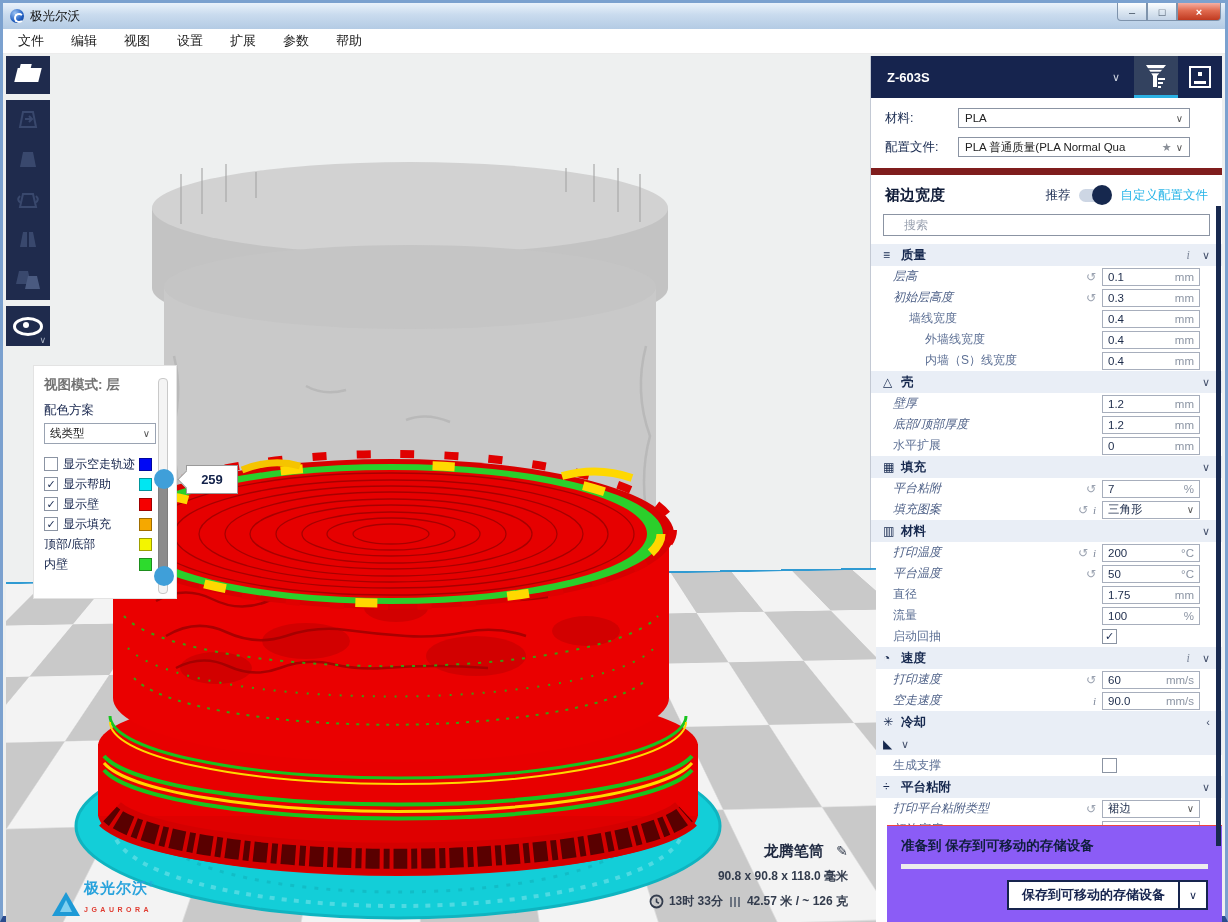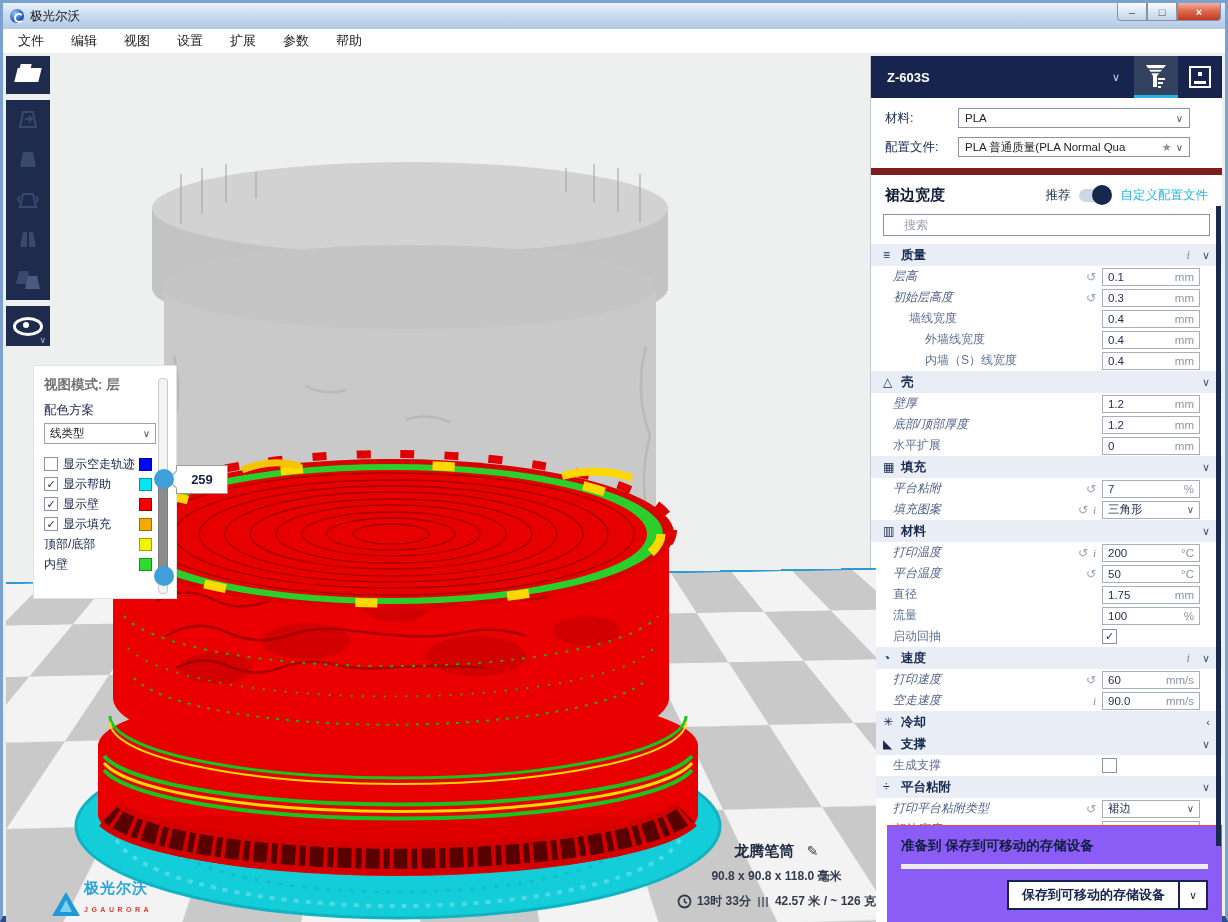--- a/index.html
+++ b/index.html
@@ -49,30 +49,30 @@
   .lcb{width:14px;height:14px;border:1px solid #8b94a3;box-sizing:border-box;margin-right:5px;font-size:11px;line-height:12px;text-align:center;color:#16284e;background:#fff;flex:none;}
   .lsp{width:0px;flex:none;}
   .llab{font-size:12px;color:#13224a;flex:1;white-space:nowrap;}
   .lsw{width:13px;height:13px;flex:none;border:1px solid rgba(0,0,0,.35);box-sizing:border-box;margin-right:14px;}
   
   .slider-track{position:absolute;right:8px;top:12px;width:8px;height:214px;background:#f4f4f4;border:1px solid #c9c9c9;border-radius:4px;}
   .slider-fill{position:absolute;right:8px;top:113px;width:8px;height:100px;background:#8c8c8c;border:1px solid #7e7e7e;border-radius:4px;}
   .shandle{position:absolute;right:2px;width:20px;height:20px;border-radius:50%;background:#3f9fd9;z-index:2;}
   .sh-top{top:103px;}
   .sh-bot{top:200px;}
-  .callout{position:absolute;left:142px;top:99px;width:50px;height:27px;background:#fff;border:1px solid #9a9a9a;display:flex;align-items:center;justify-content:center;font-size:13px;font-weight:bold;color:#13224a;}
+  .callout{position:absolute;left:152px;top:99px;width:50px;height:27px;background:#fff;border:1px solid #9a9a9a;display:flex;align-items:center;justify-content:center;font-size:13px;font-weight:bold;color:#13224a;}
   .callout::before{content:'';position:absolute;left:-7px;top:7px;width:12px;height:12px;background:#fff;border-left:1px solid #9a9a9a;border-bottom:1px solid #9a9a9a;transform:rotate(45deg);}
   
   .logo{position:absolute;left:46px;bottom:6px;z-index:4;display:flex;align-items:flex-end;}
   .logo-tri{width:0;height:0;border-left:14px solid transparent;border-right:14px solid transparent;border-bottom:24px solid #1e9ad6;position:relative;margin-right:4px;}
   .logo-tri::after{content:'';position:absolute;left:-6px;top:8px;width:0;height:0;border-left:6px solid transparent;border-right:6px solid transparent;border-bottom:12px solid #7fd0f0;}
   .logo-txt .cn{font-size:15px;font-weight:bold;color:#29a3dc;letter-spacing:1px;}
   .logo-txt .reg{font-size:8px;color:#29a3dc;vertical-align:super;}
   .logo-txt .en{font-size:7px;color:#e03c31;letter-spacing:3.5px;font-weight:bold;}
-  .minfo{position:absolute;right:0;bottom:12px;z-index:4;text-align:center;color:#333c4d;}
+  .minfo{position:absolute;right:28px;bottom:12px;z-index:4;text-align:right;color:#333c4d;}
   .minfo .name{font-size:15px;font-weight:bold;color:#1f2940;}
   .minfo .dims{font-size:12px;font-weight:bold;margin-top:7px;}
   .minfo .usage{font-size:12px;font-weight:bold;margin-top:8px;display:flex;align-items:center;justify-content:flex-end;gap:5px;}
   .pencil{font-size:14px;margin-left:8px;}
   
   .rpanel{position:absolute;right:0;top:0;width:352px;height:866px;background:#fff;border-left:1px solid #c3c9d4;box-sizing:border-box;}
   .rp-head{height:42px;background:#16244e;display:flex;align-items:center;}
   .rp-name{flex:1;padding-left:16px;font-size:13px;font-weight:bold;color:#fff;}
   .rp-chev{color:#cfd6e2;font-size:11px;margin-right:14px;}
   .rtab{width:44px;height:42px;display:flex;align-items:center;justify-content:center;box-sizing:border-box;}
@@ -645,21 +645,20 @@
           <div class="sec">
             <div class="sec-h">
               <span class="sec-ico">✳</span>
               <span class="sec-t">冷却</span>
               <span class="sec-ch">‹</span>
             </div>
           </div>
           <div class="sec">
             <div class="sec-h">
               <span class="sec-ico">◣</span>
-              <span class="sec-t">支撑</span>
               <span class="sec-ch">∨</span>
             </div>
             <div class="srow">
               <span class="slab">生成支撑</span>
               <span class="smid"></span>
               <span class="vcell">
                 <span class="cbox"></span>
               </span>
             </div>
           </div>

